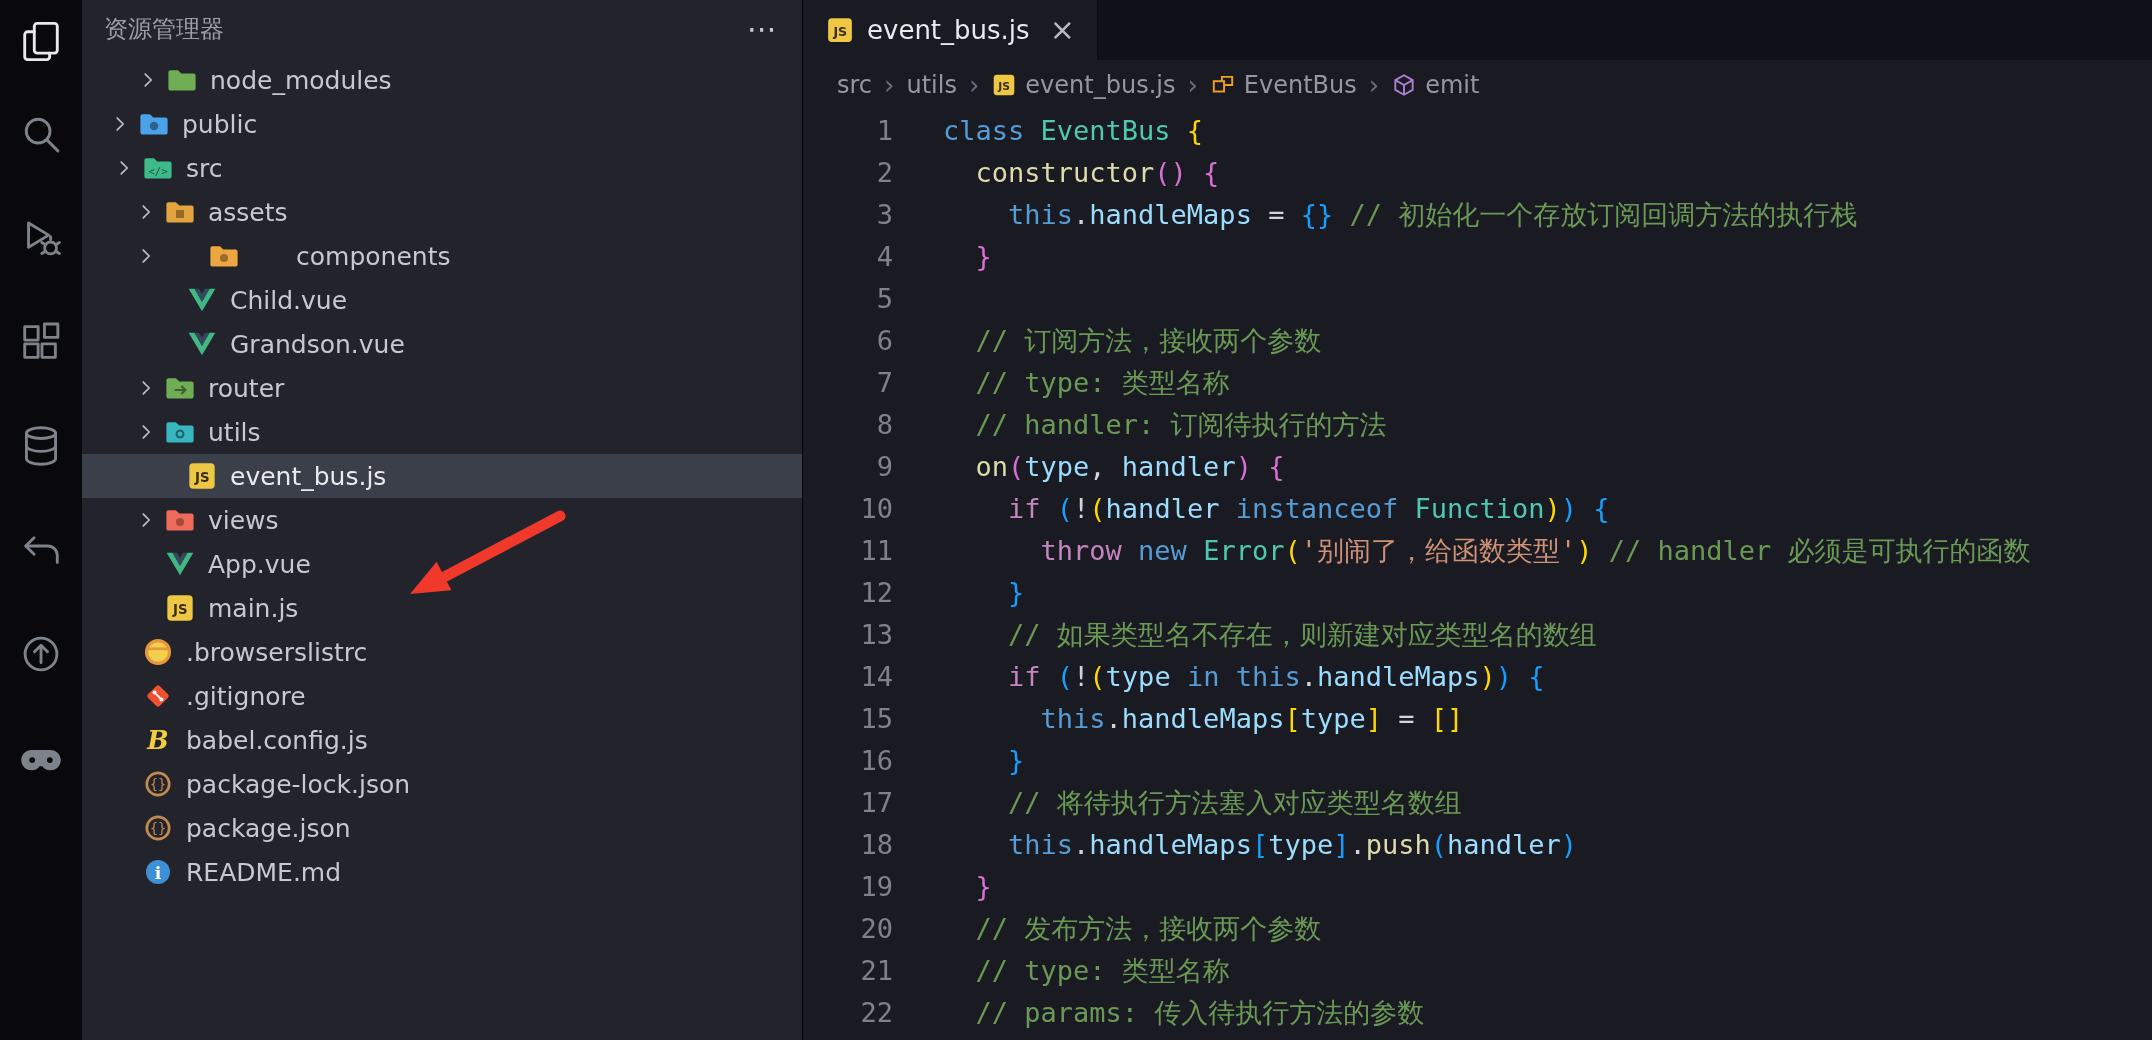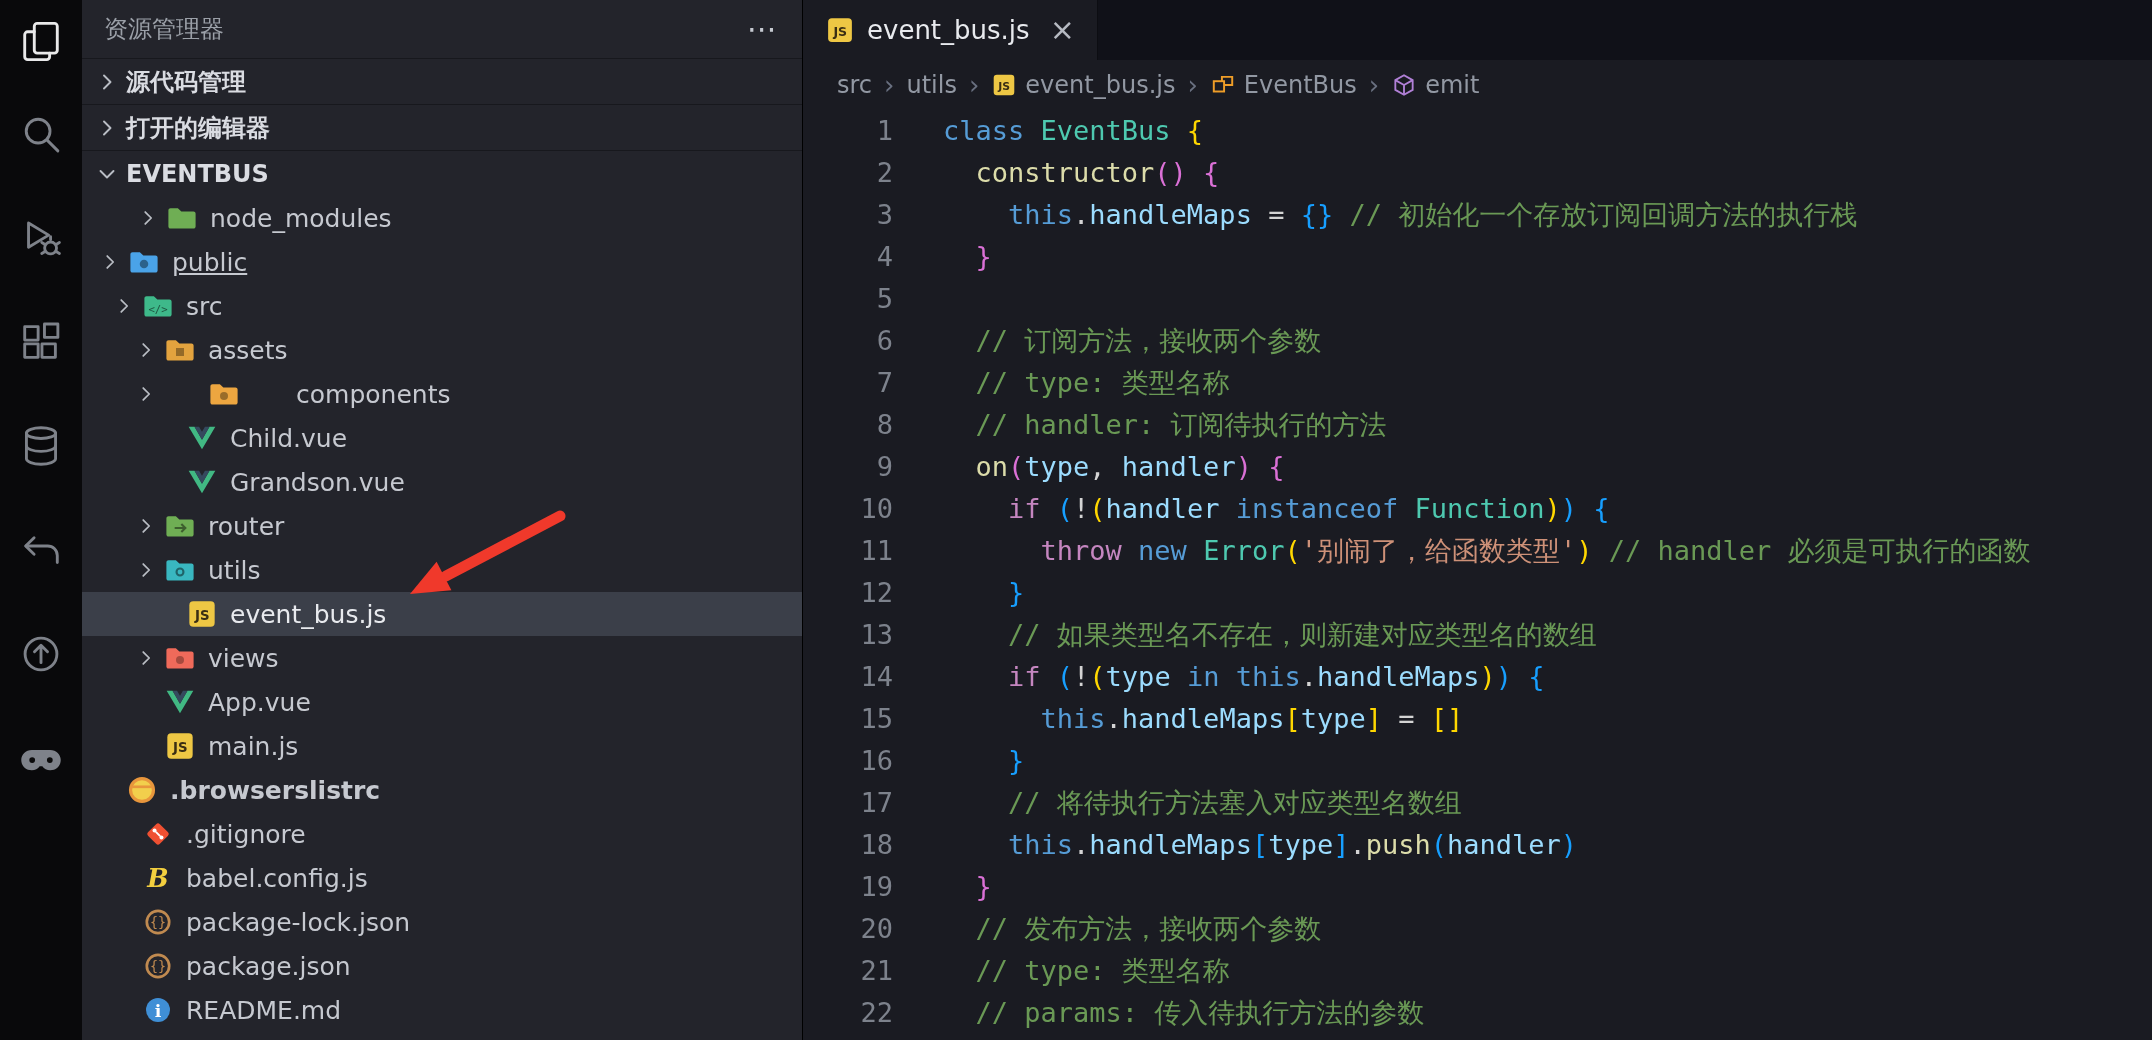--- a/index.html
+++ b/index.html
@@ -122,61 +122,35 @@
           <circle class="d" cx="16.6" cy="13.1" r="1.5"></circle>
         </svg>
       </div>
     </nav>
 
   <aside class="sidebar">
     <div class="sb-title">
       <span>资源管理器</span>
       <span class="more">⋯</span>
     </div>
-    <div id="sections">
-        <div class="section">
-          <span class="chev">
-            <svg viewBox="0 0 24 24" class="">
-              <path d="M9 5.5l6.5 6.5L9 18.5" fill="none" stroke="#b9bdc4" stroke-width="1.9" stroke-linecap="round" stroke-linejoin="round"></path>
-            </svg>
-          </span>
-          <span>源代码管理</span>
-        </div>
-        <div class="section">
-          <span class="chev">
-            <svg viewBox="0 0 24 24" class="">
-              <path d="M9 5.5l6.5 6.5L9 18.5" fill="none" stroke="#b9bdc4" stroke-width="1.9" stroke-linecap="round" stroke-linejoin="round"></path>
-            </svg>
-          </span>
-          <span>打开的编辑器</span>
-        </div>
-        <div class="section">
-          <span class="chev">
-            <svg viewBox="0 0 24 24" class="open">
-              <path d="M9 5.5l6.5 6.5L9 18.5" fill="none" stroke="#b9bdc4" stroke-width="1.9" stroke-linecap="round" stroke-linejoin="round"></path>
-            </svg>
-          </span>
-          <span>EVENTBUS</span>
-        </div>
-      </div>
     <div class="tree" id="tree">
         <div class="row" style="padding-left: 24px; margin-left: 24px;">
           <span class="twist">
             <svg viewBox="0 0 24 24" class="">
               <path d="M9 5.5l6.5 6.5L9 18.5" fill="none" stroke="#b9bdc4" stroke-width="1.9" stroke-linecap="round" stroke-linejoin="round"></path>
             </svg>
           </span>
           <span class="ticon">
             <svg viewBox="0 0 24 24">
               <path fill="#6fae54" d="M1.8 6.2c0-.9.7-1.6 1.6-1.6h5.5l2.6 2.5h9.1c.9 0 1.6.7 1.6 1.6v9.6c0 .9-.7 1.6-1.6 1.6H3.4c-.9 0-1.6-.7-1.6-1.6z"></path>
             </svg>
           </span>
           <span class="rlabel">node_modules</span>
         </div>
-        <div class="row" style="padding-left: 10px; text-decoration: underline;">
+        <div class="row" style="padding-left: 20px;">
           <span class="twist">
             <svg viewBox="0 0 24 24" class="">
               <path d="M9 5.5l6.5 6.5L9 18.5" fill="none" stroke="#b9bdc4" stroke-width="1.9" stroke-linecap="round" stroke-linejoin="round"></path>
             </svg>
           </span>
           <span class="ticon">
             <svg viewBox="0 0 24 24">
               <path fill="#4aa3e8" d="M1.8 6.2c0-.9.7-1.6 1.6-1.6h5.5l2.6 2.5h9.1c.9 0 1.6.7 1.6 1.6v9.6c0 .9-.7 1.6-1.6 1.6H3.4c-.9 0-1.6-.7-1.6-1.6z"></path>
               <circle cx="12" cy="13.5" r="3.2" fill="rgba(0,0,0,.4)"></circle>
             </svg>
@@ -310,21 +284,21 @@
         <div class="row" style="padding-left: 46px;">
           <span class="twist"></span>
           <span class="ticon">
             <svg viewBox="0 0 24 24">
               <rect x="2.5" y="2.5" width="19" height="19" rx="3" fill="#eec744"></rect>
               <text x="12.2" y="16.8" font-size="10" font-weight="bold" text-anchor="middle" fill="#3a2e14" font-family="DejaVu Sans,sans-serif">JS</text>
             </svg>
           </span>
           <span class="rlabel">main.js</span>
         </div>
-        <div class="row" style="padding-left: 8px; font-weight: bold;">
+        <div class="row" style="padding-left: 24px;">
           <span class="twist"></span>
           <span class="ticon">
             <svg viewBox="0 0 24 24">
               <circle cx="12" cy="12" r="8.6" fill="#f2cf4c"></circle>
               <circle cx="12" cy="12" r="8.6" fill="none" stroke="#e8963c" stroke-width="2.4"></circle>
               <path d="M4.6 9.6h14.8" stroke="#e8963c" stroke-width="2"></path>
             </svg>
           </span>
           <span class="rlabel">.browserslistrc</span>
         </div>

